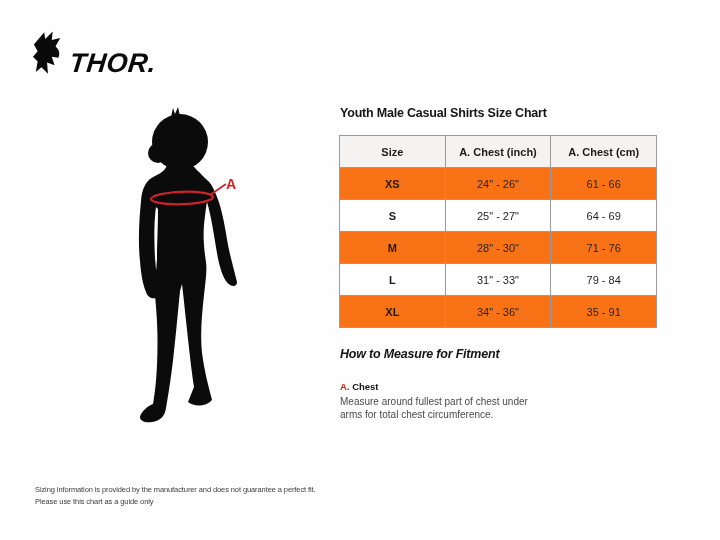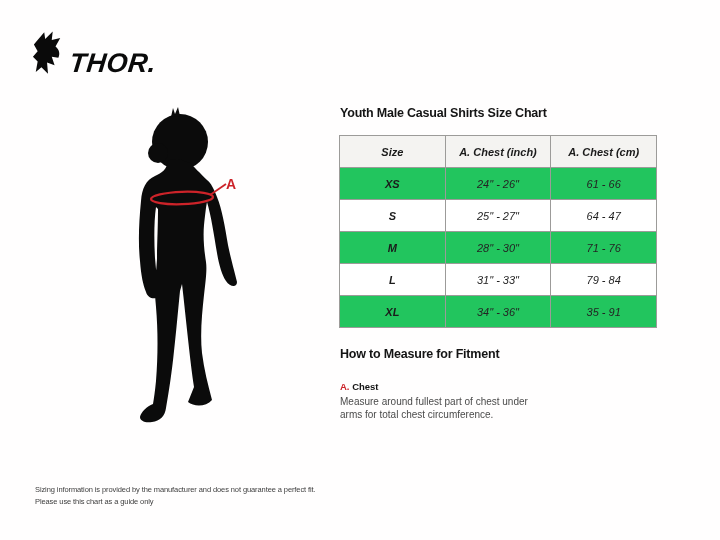--- a/index.html
+++ b/index.html
@@ -27,29 +27,29 @@
     position:absolute;left:340px;top:106px;
     font-size:12.5px;font-weight:bold;letter-spacing:-0.2px;color:#141414;
     white-space:nowrap;
   }
   table.size-table{
     position:absolute;left:339px;top:135px;width:318px;
     border-collapse:collapse;table-layout:fixed;
   }
   .size-table th,.size-table td{
     border:1px solid #9c9b99;height:31px;text-align:center;vertical-align:middle;
-    font-size:11px;padding:0;font-style:italic;
+    font-size:11px;padding:0;
   }
   .size-table th{background:#f4f3f1;font-weight:bold;color:#1b1b1b;}
   .size-table td{background:#ffffff;font-weight:normal;color:#242424;}
-  .size-table tbody tr.shaded td{background:#22c55e;}
+  .size-table tbody tr.shaded td{background:#f97316;}
   .size-table td.size-col{font-weight:bold;color:#1b1b1b;}
   
   .measure{position:absolute;left:340px;top:347px;width:240px;}
-  .measure-heading{font-size:12.5px;font-weight:bold;letter-spacing:-0.2px;color:#141414;}
+  .measure-heading{font-size:12.5px;font-weight:bold;letter-spacing:-0.2px;color:#141414;font-style:italic;}
   .measure-item{margin-top:20px;}
   .measure-item-title{font-size:9.5px;font-weight:bold;color:#141414;}
   .measure-key{color:#cc2329;}
   .measure-desc{margin-top:3px;font-size:10px;line-height:1.3;color:#4b4b4b;width:200px;}
   
   .footer{
     position:absolute;left:35px;top:484px;
     font-size:7.5px;line-height:1.55;letter-spacing:-0.1px;color:#3d3d3d;
   }
 </style>
@@ -131,21 +131,21 @@
   </thead>
   <tbody>
     <tr class="shaded">
       <td class="size-col">XS</td>
       <td>24" - 26"</td>
       <td>61 - 66</td>
     </tr>
     <tr>
       <td class="size-col">S</td>
       <td>25" - 27"</td>
-      <td>64 - 47</td>
+      <td>64 - 69</td>
     </tr>
     <tr class="shaded">
       <td class="size-col">M</td>
       <td>28" - 30"</td>
       <td>71 - 76</td>
     </tr>
     <tr>
       <td class="size-col">L</td>
       <td>31" - 33"</td>
       <td>79 - 84</td>

